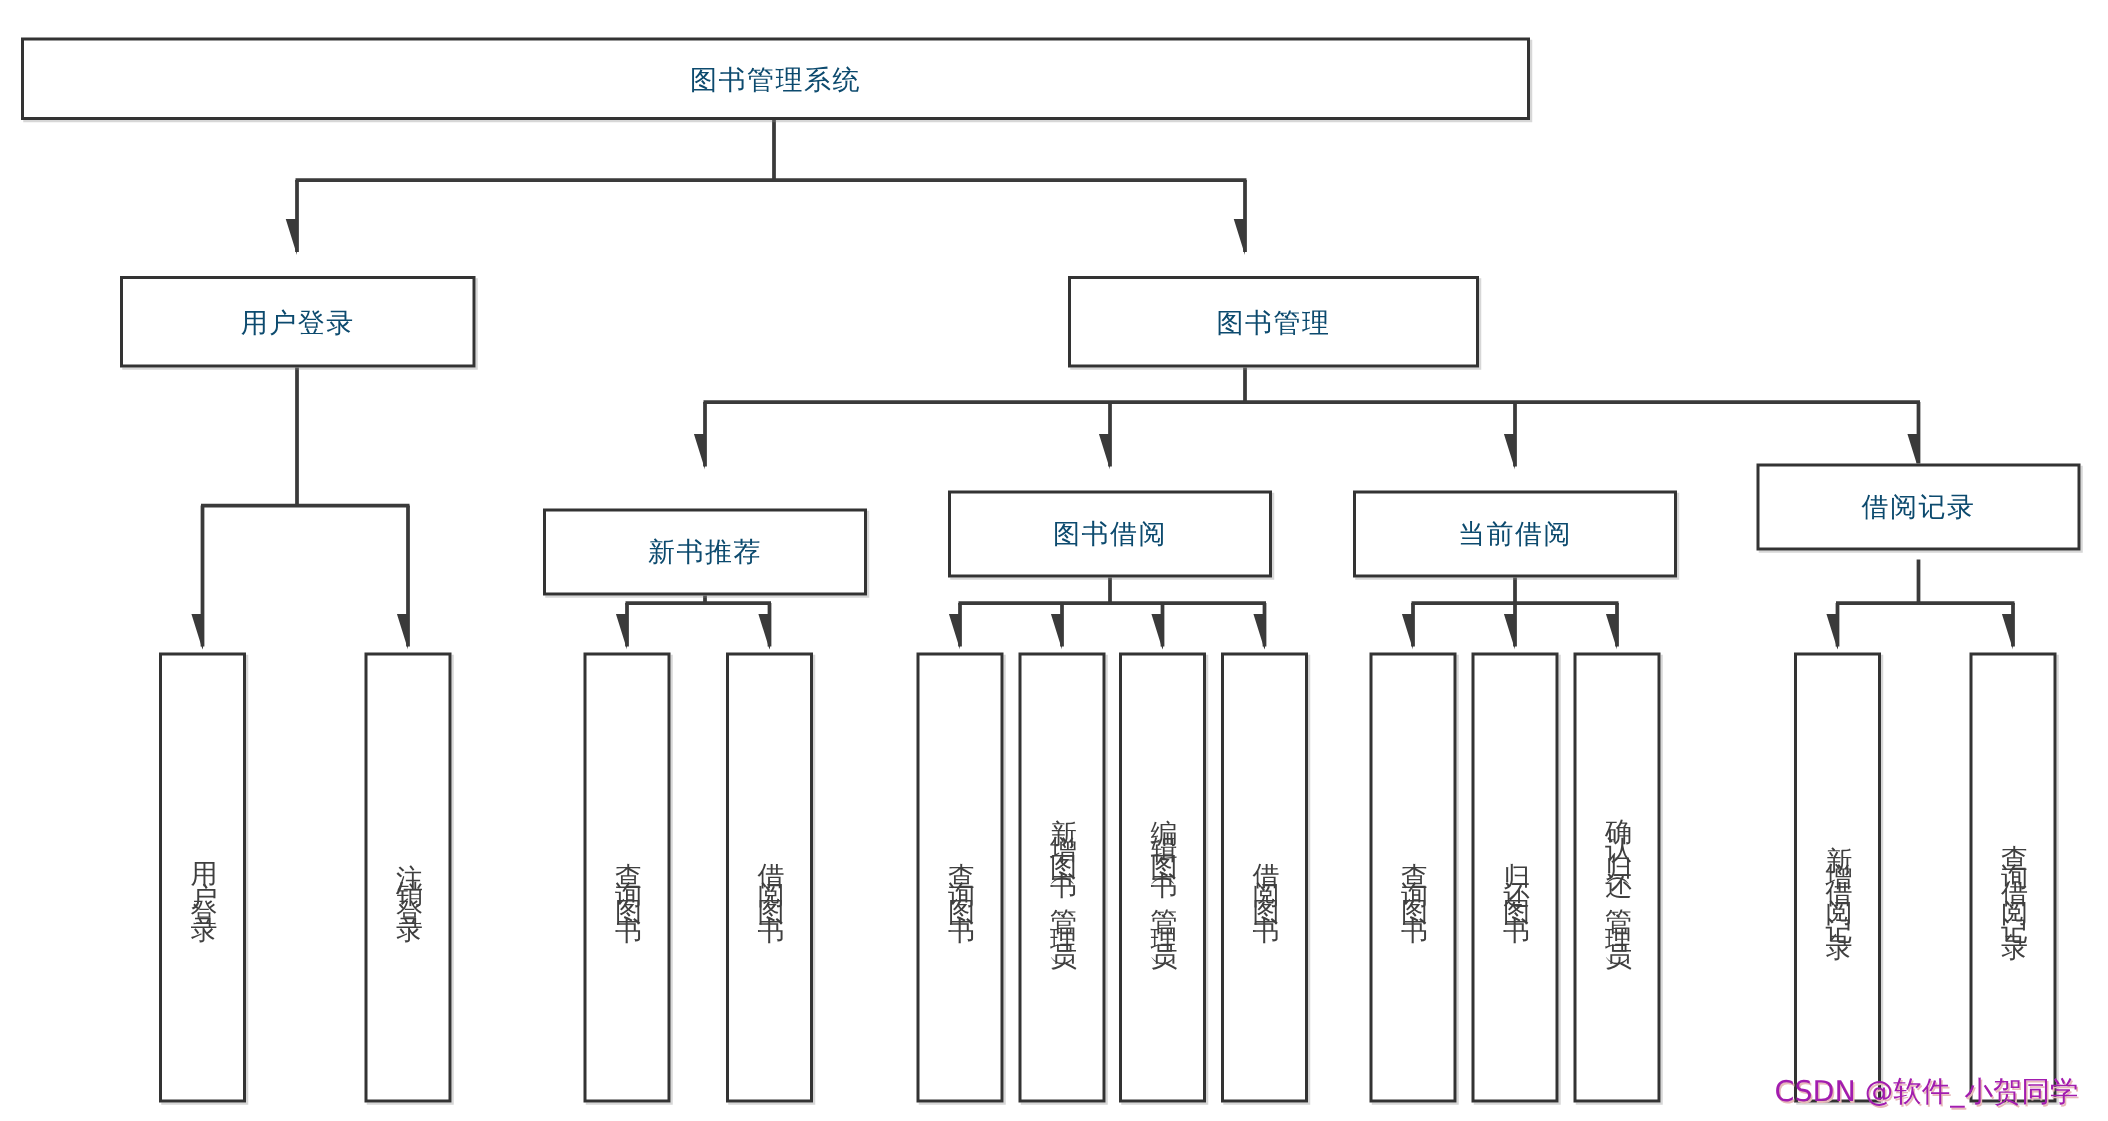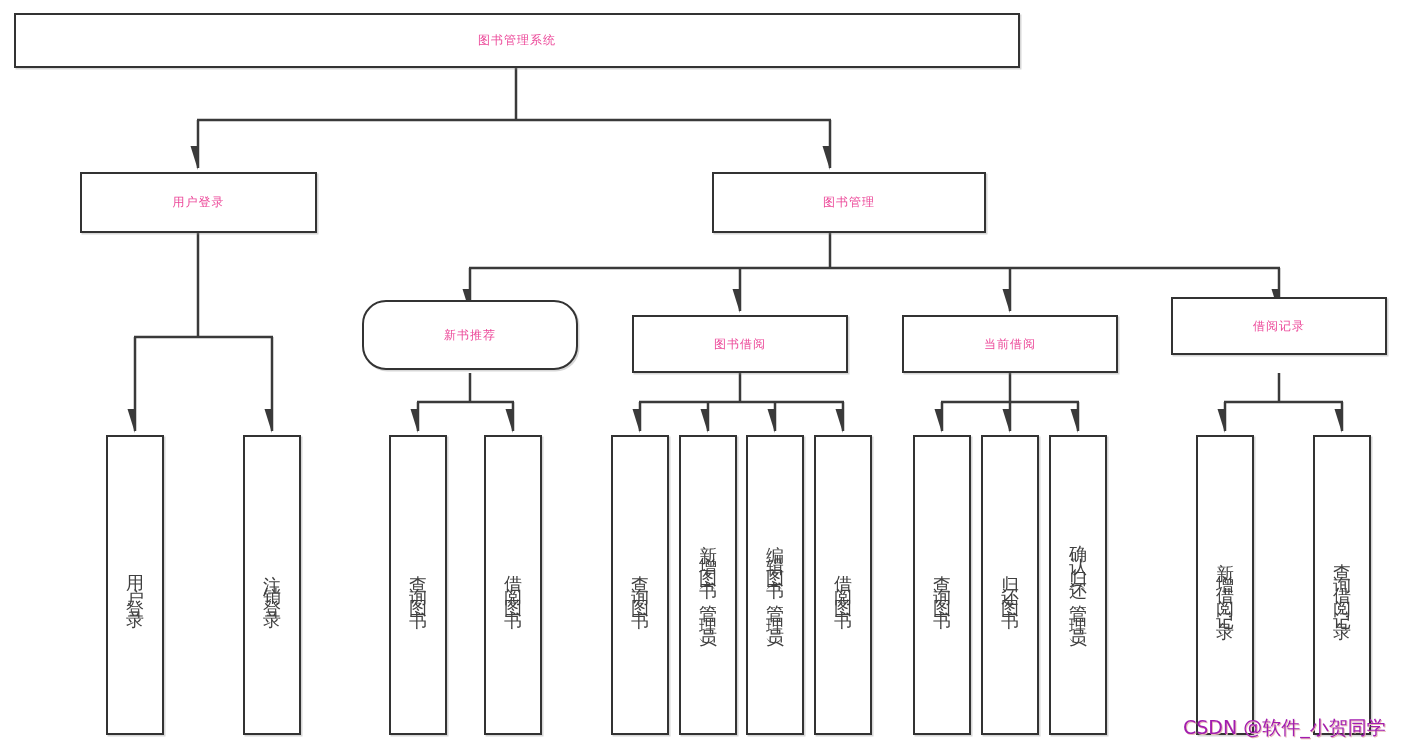--- a/index.html
+++ b/index.html
@@ -5,22 +5,23 @@
   html,body{margin:0;padding:0;background:#fff;}
   body{font-family:"DejaVu Sans","Liberation Sans",sans-serif;}
   .canvas{position:relative;width:1405px;height:747px;background:#fff;overflow:hidden;}
   svg.connectors{position:absolute;left:0;top:0;width:1405px;height:747px;}
   .node{
     position:absolute;
     background:#fff;
     border:2px solid #333;
     box-shadow:1.5px 1.5px 0 rgba(140,140,140,.35);
     display:flex;align-items:center;justify-content:center;
-    color:#ec4899;font-size:12px;letter-spacing:1px;
+    color:#0c4a6e;font-size:18px;letter-spacing:1px;
     box-sizing:border-box;
+    margin-top:12px;
   }
   .vnode{
     position:absolute;
     width:58px;height:300px;top:435px;
     background:#fff;border:2px solid #333;
     box-shadow:1.5px 1.5px 0 rgba(140,140,140,.35);
     display:flex;align-items:center;justify-content:center;
     box-sizing:border-box;
   }
   .vtext{
@@ -89,21 +90,21 @@
       <line x1="1225" y1="402" x2="1225" y2="431" marker-end="url(#arrow)"></line>
       <line x1="1342" y1="402" x2="1342" y2="431" marker-end="url(#arrow)"></line>
     </g>
   </svg>
 
   <div class="node" style="left:14px;top:13px;width:1006px;height:55px;">图书管理系统</div>
 
   <div class="node" style="left:80px;top:172px;width:237px;height:61px;">用户登录</div>
   <div class="node" style="left:712px;top:172px;width:274px;height:61px;">图书管理</div>
 
-  <div class="node" style="left:362px;top:300px;width:216px;height:70px;border-radius:24px;">新书推荐</div>
+  <div class="node" style="left:362px;top:327px;width:216px;height:58px;">新书推荐</div>
   <div class="node" style="left:632px;top:315px;width:216px;height:58px;">图书借阅</div>
   <div class="node" style="left:902px;top:315px;width:216px;height:58px;">当前借阅</div>
   <div class="node" style="left:1171px;top:297px;width:216px;height:58px;">借阅记录</div>
 
   <div class="vnode" style="left:106px;">
     <span class="vtext">用户登录</span>
   </div>
   <div class="vnode" style="left:243px;">
     <span class="vtext">注销登录</span>
   </div>

